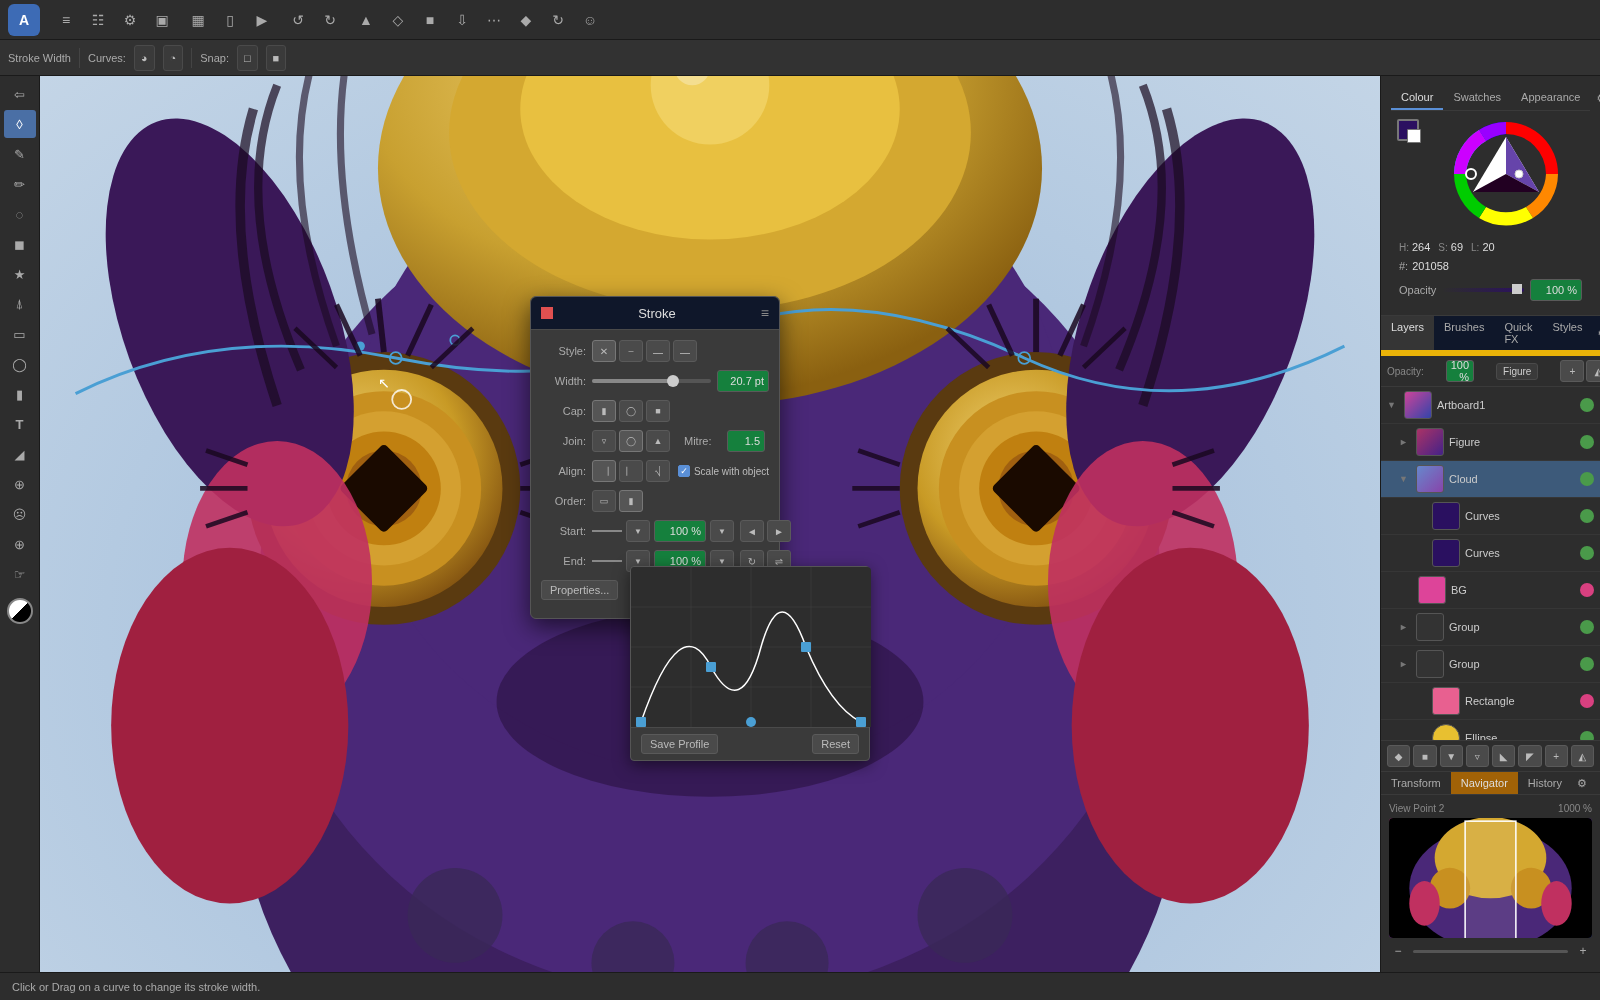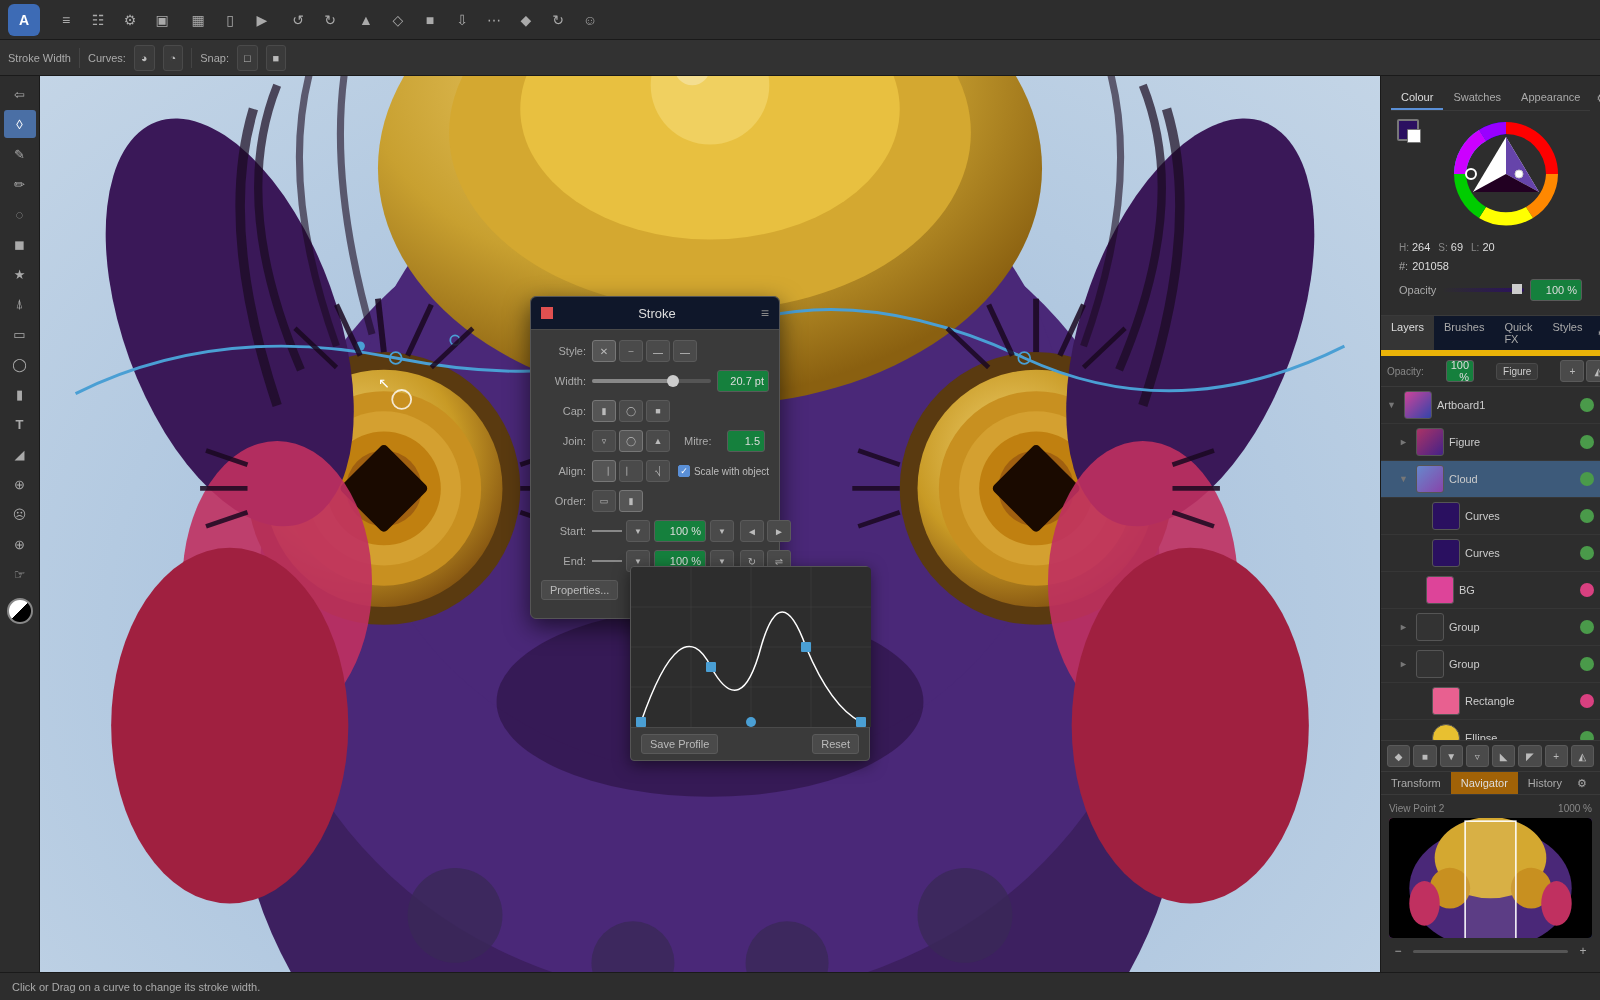--- a/index.html
+++ b/index.html
@@ -565,21 +565,21 @@
             <div class="layer-vis"></div>
           </div>
 
           <div class="layer-item" style="padding-left:34px;">
             <span class="layer-expand" style="visibility:hidden;">►</span>
             <div class="layer-thumb" style="background:#2a1060;"></div>
             <span class="layer-name">Curves</span>
             <div class="layer-vis"></div>
           </div>
 
-          <div class="layer-item" style="padding-left:28px;">
+          <div class="layer-item" style="padding-left:20px;">
             <span class="layer-expand" style="visibility:hidden;">►</span>
             <div class="layer-thumb" style="background:#dd4499;"></div>
             <span class="layer-name">BG</span>
             <div class="layer-vis pink"></div>
           </div>
 
           <div class="layer-item" style="padding-left:18px;">
             <span class="layer-expand">►</span>
             <div class="layer-thumb" style="background:#333;"></div>
             <span class="layer-name">Group</span>

